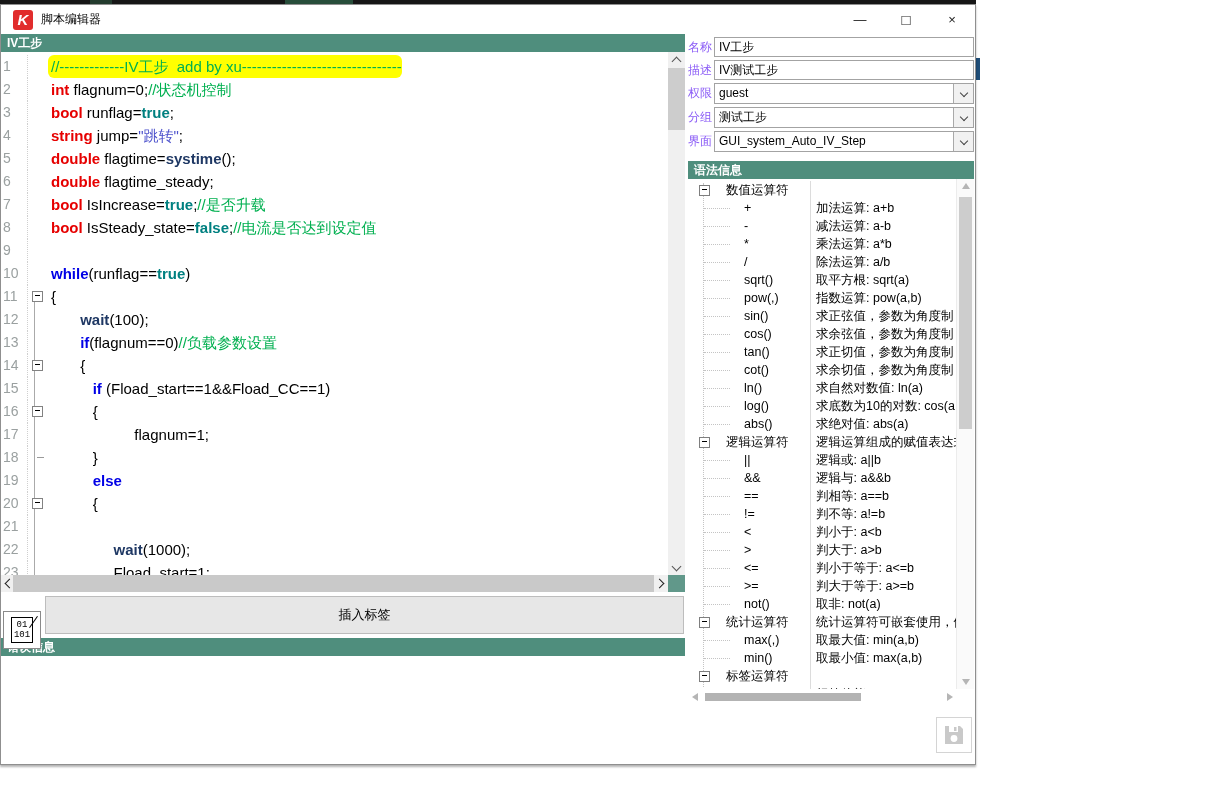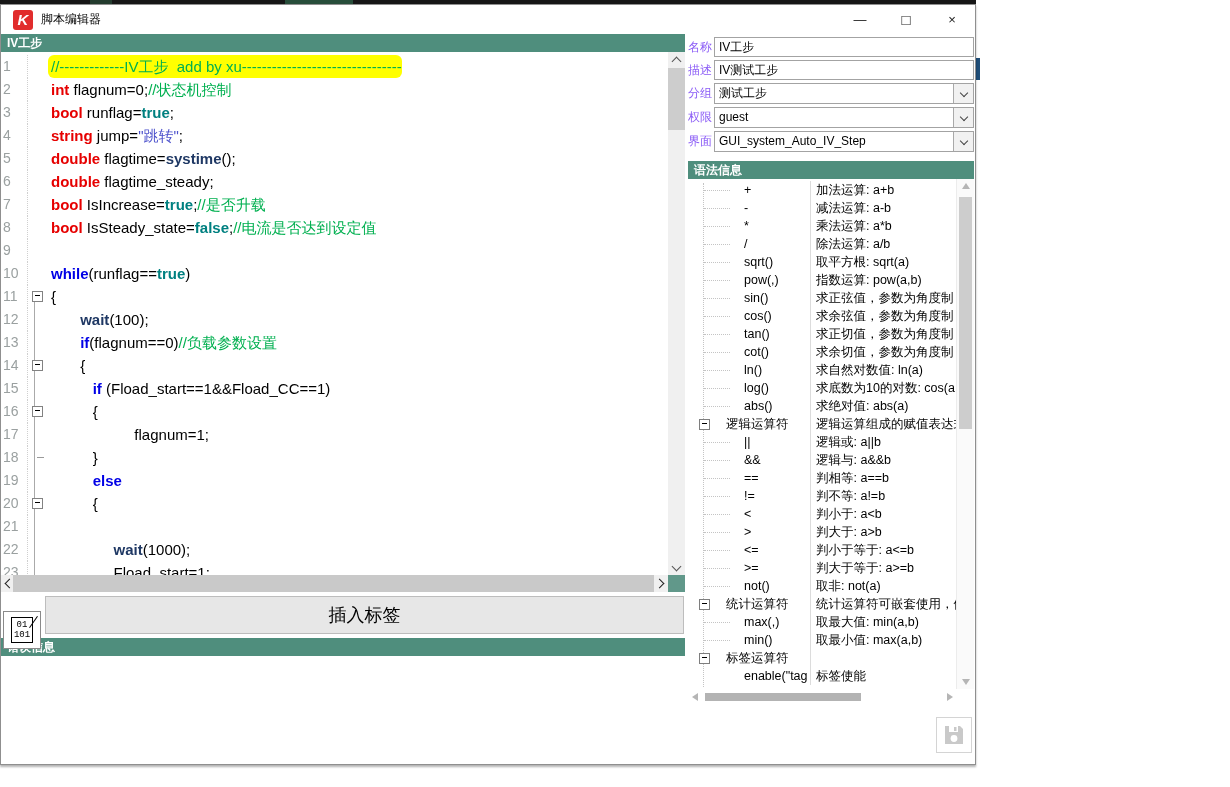--- a/index.html
+++ b/index.html
@@ -67,21 +67,21 @@
   .hs-thumb{position:absolute;left:12px;top:0;width:641px;height:17px;background:#c9c9c9;}
   .hs-corner{position:absolute;right:0;top:0;width:17px;height:17px;background:var(--accent-light,#61988a);}
 
   
   .toolbar{height:42px;flex:none;display:flex;align-items:center;padding:2px 1px 2px 2px;}
   .tag-icon-btn{width:38px;height:38px;background:#fff;border:1px solid #8a8a8a;margin-right:4px;
                 position:relative;display:flex;align-items:center;justify-content:center;padding:0;margin-top:30px;}
   .tag-glyph{border:1px solid #000;font-family:"Liberation Mono",monospace;font-size:9px;line-height:10px;
              padding:2px 2px;color:#000;position:relative;background:#fff;}
   .tag-glyph i{position:absolute;right:-2px;top:-3px;width:1px;height:14px;background:#000;transform:rotate(35deg);}
-  .insert-btn{flex:1;height:38px;background:#e7e7e7;border:1px solid #bdbdbd;font-size:18px;color:#000;
+  .insert-btn{flex:1;height:38px;background:#e7e7e7;border:1px solid #bdbdbd;font-size:13px;color:#000;
               font-family:"Liberation Sans",sans-serif;}
   .error-area{flex:1;background:#fff;}
 
   
   .form{padding-top:3px;flex:none;}
   .form-row{display:flex;align-items:center;margin-bottom:3px;}
   .form-label{width:26px;flex:none;font-size:12px;color:#8b5cf6;}
   .form-box{flex:1;display:flex;align-items:stretch;border:1px solid #a3a3a3;background:#fff;height:18px;min-width:0;}
   .form-row.is-select .form-box{height:19px;}
   .form-value{flex:1;font-size:12px;line-height:18px;padding:0 4px;white-space:nowrap;overflow:hidden;}
@@ -322,32 +322,32 @@
                 <span class="form-value">IV工步</span>
               </div>
             </div>
             <div class="form-row">
               <span class="form-label">描述</span>
               <div class="form-box">
                 <span class="form-value">IV测试工步</span>
               </div>
             </div>
             <div class="form-row is-select">
+              <span class="form-label">权限</span>
+              <div class="form-box">
+                <span class="form-value">guest</span>
+                <span class="dd-btn">
+                  <span class="chev"></span>
+                </span>
+              </div>
+            </div>
+            <div class="form-row is-select">
               <span class="form-label">分组</span>
               <div class="form-box">
                 <span class="form-value">测试工步</span>
-                <span class="dd-btn">
-                  <span class="chev"></span>
-                </span>
-              </div>
-            </div>
-            <div class="form-row is-select">
-              <span class="form-label">权限</span>
-              <div class="form-box">
-                <span class="form-value">guest</span>
                 <span class="dd-btn">
                   <span class="chev"></span>
                 </span>
               </div>
             </div>
             <div class="form-row is-select">
               <span class="form-label">界面</span>
               <div class="form-box">
                 <span class="form-value">GUI_system_Auto_IV_Step</span>
                 <span class="dd-btn">
@@ -355,20 +355,24 @@
                 </span>
               </div>
             </div>
           </div>
 
         <div class="tree-outer">
           <div class="panel-header">语法信息</div>
           <div class="tree-wrap">
             <div class="tree-dotline"></div>
             <div class="tree-rows" id="tree-rows">
+                <div class="tree-row">
+                  <span class="t-op group"><span class="tminus"></span><span>数值运算符</span></span>
+                  <span class="t-desc"></span>
+                </div>
                 <div class="tree-row">
                   <span class="t-op"><span class="stub"></span><span>+</span></span>
                   <span class="t-desc">加法运算: a+b</span>
                 </div>
                 <div class="tree-row">
                   <span class="t-op"><span class="stub"></span><span>-</span></span>
                   <span class="t-desc">减法运算: a-b</span>
                 </div>
                 <div class="tree-row">
                   <span class="t-op"><span class="stub"></span><span>*</span></span>

